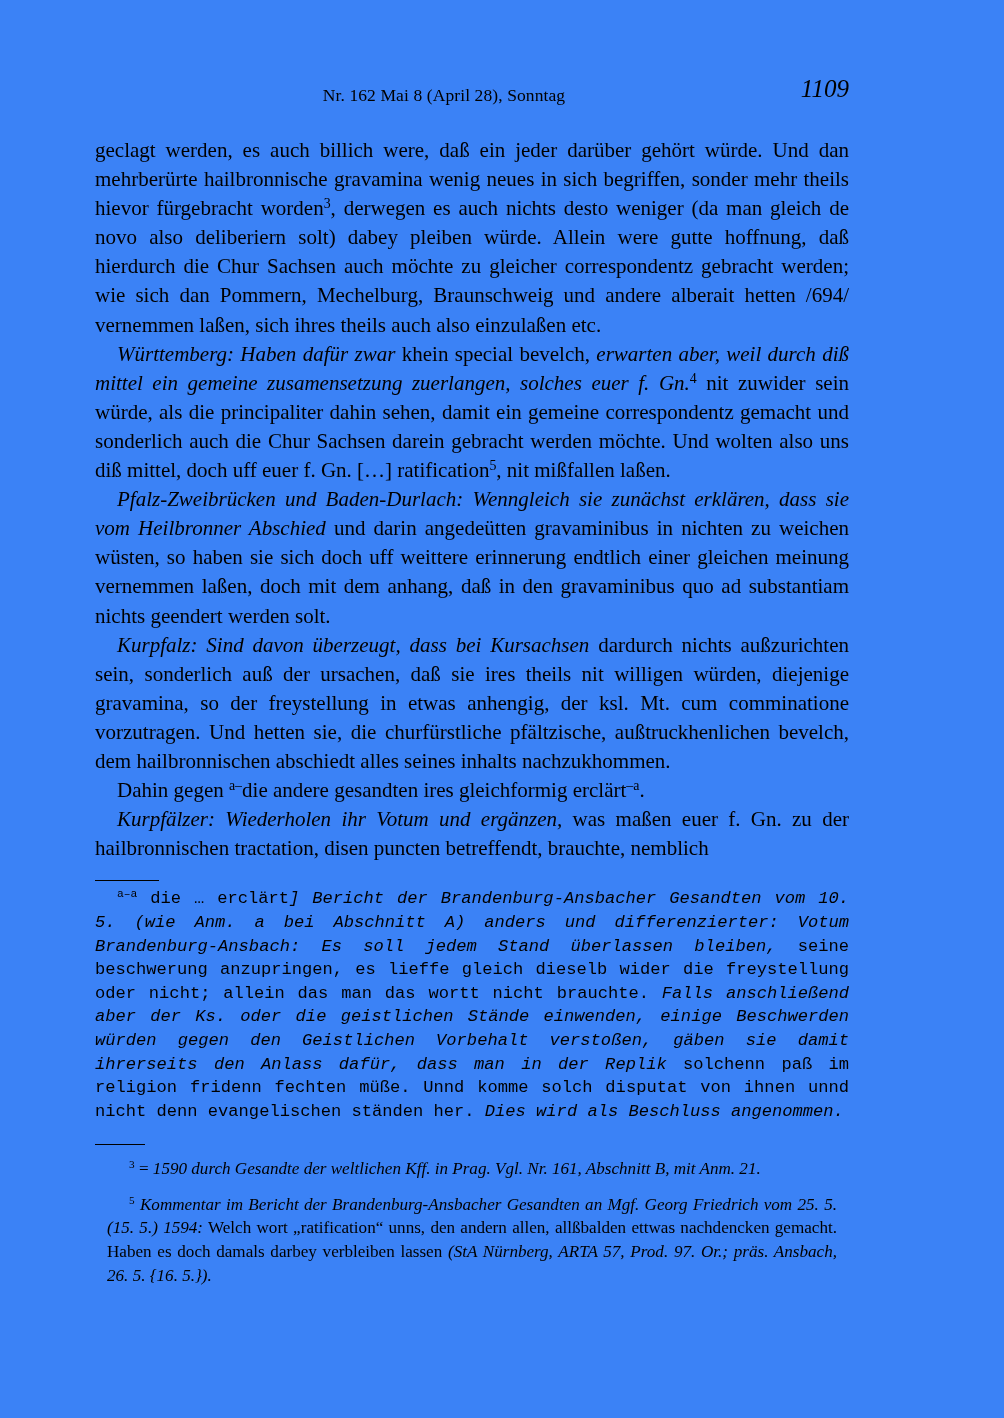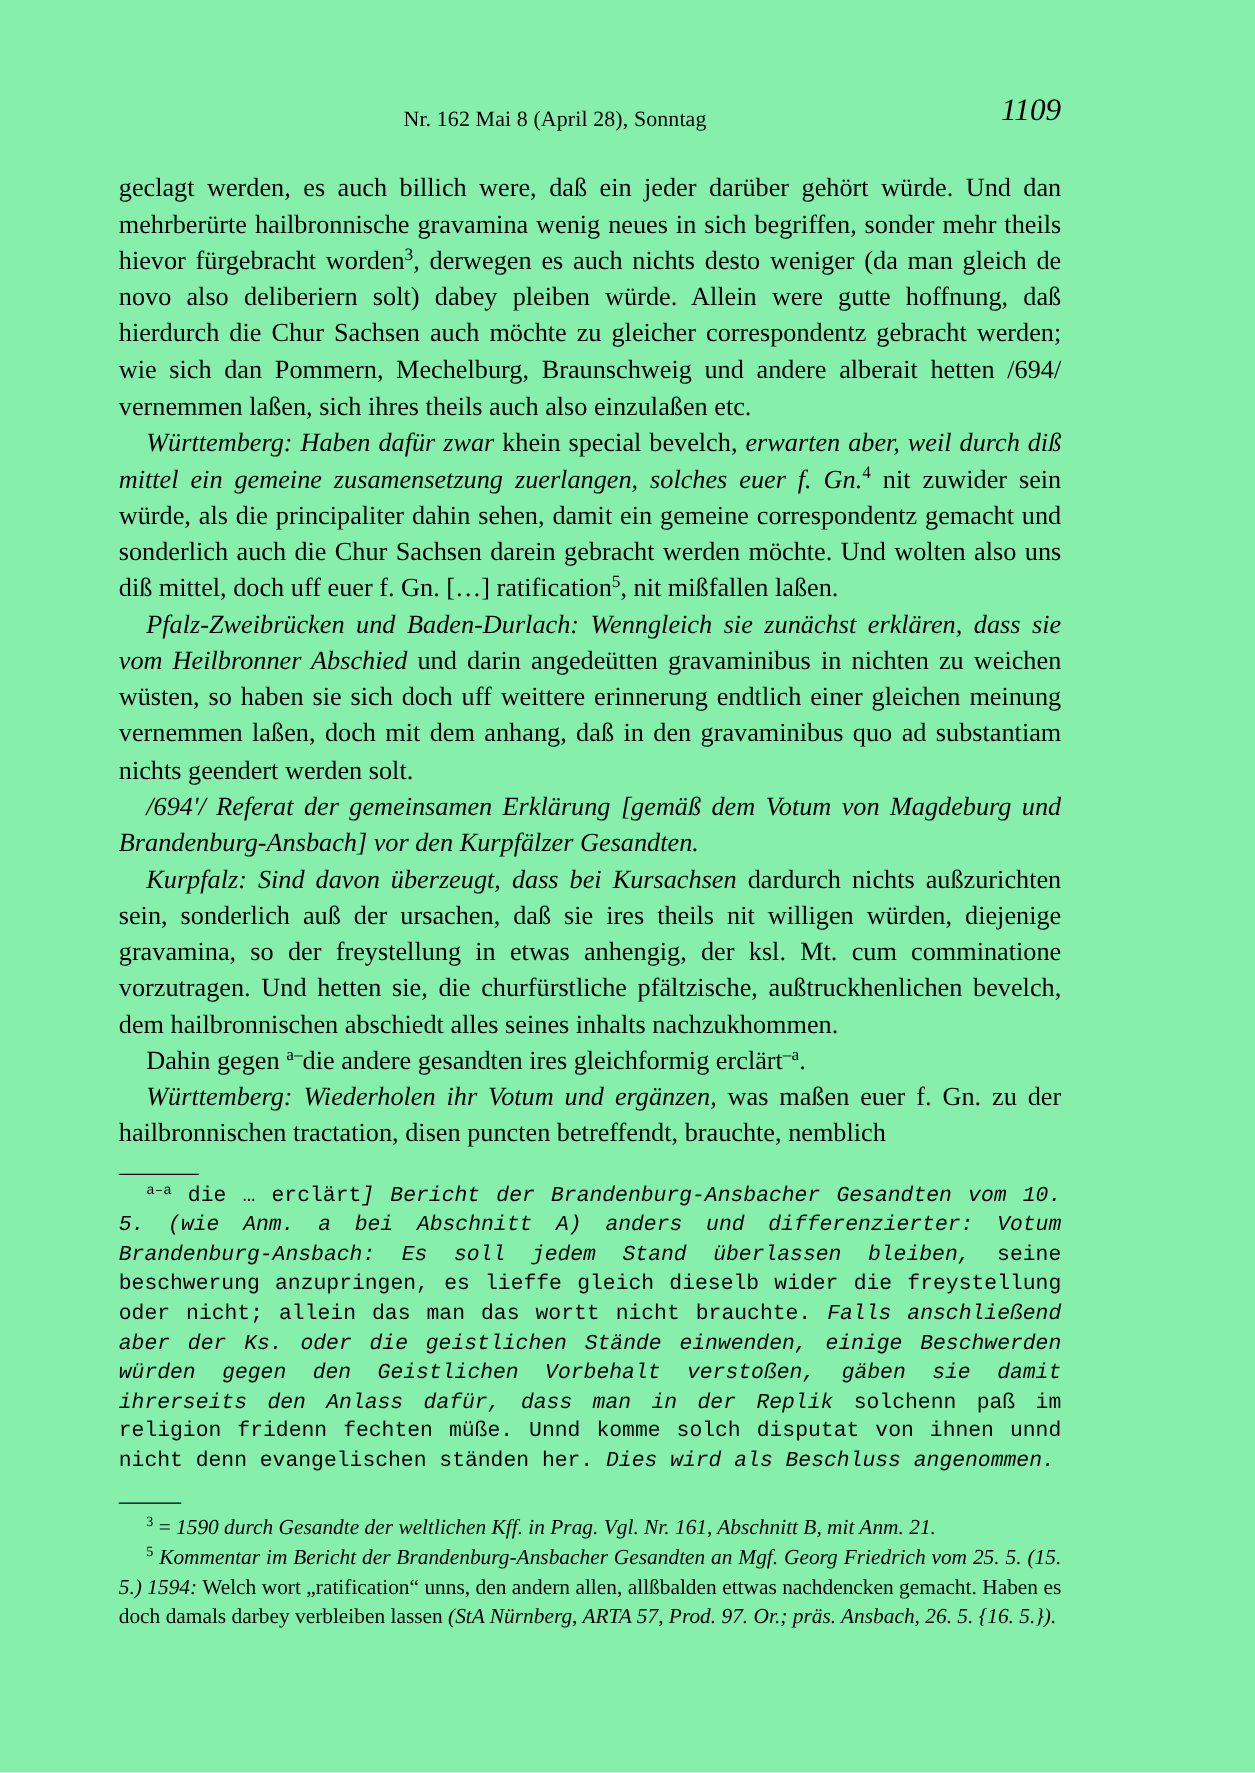--- a/index.html
+++ b/index.html
@@ -8,21 +8,21 @@
     background: #ffffff;
   }
   body {
     font-family: "Liberation Serif", "DejaVu Serif", serif;
     color: #000000;
   }
   .page {
     position: relative;
     width: 1004px;
     height: 1418px;
-    background: #86efac;
+    background: #3b82f6;
     overflow: hidden;
     box-sizing: border-box;
   }
   .content {
     position: absolute;
     left: 95px;
     top: 78px;
     width: 754px;
   }
 
@@ -98,43 +98,42 @@
     margin-top: 21px;
     font-size: 17.1px;
     line-height: 23.6px;
     text-align: justify;
   }
   .notes-block .rule {
     width: 50px;
     margin-bottom: 7px;
   }
   .notes-block p {
-    margin: 0;
+    margin: 12px;
     text-indent: 22px;
   }
 </style>
 </head>
 <body>
 
 <div class="page">
   <div class="content">
 
     <div class="runhead">
       <div class="runhead-title">Nr. 162 Mai 8 (April 28), Sonntag</div>
       <div class="runhead-folio">1109</div>
     </div>
 
     <div class="body-block" id="body-text">
         <p><span>geclagt werden, es auch billich were, daß ein jeder darüber gehört würde. Und dan mehrberürte hailbronnische gravamina wenig neues in sich begriffen, sonder mehr theils hievor fürgebracht worden</span><sup class="fn">3</sup><span>, derwegen es auch nichts desto weniger (da man gleich de novo also deliberiern solt) dabey pleiben würde. Allein were gutte hoffnung, daß hierdurch die Chur Sachsen auch möchte zu gleicher correspondentz gebracht werden; wie sich dan Pommern, Mechelburg, Braunschweig und andere alberait hetten /694/ vernemmen laßen, sich ihres theils auch also einzulaßen etc.</span></p>
         <p class="ind"><span class="it">Württemberg: Haben dafür zwar</span><span> khein special bevelch, </span><span class="it">erwarten aber, weil durch diß mittel ein gemeine zusamensetzung zuerlangen, solches euer f. Gn.</span><sup class="fn">4</sup><span> nit zuwider sein würde, als die principaliter dahin sehen, damit ein gemeine correspondentz gemacht und sonderlich auch die Chur Sachsen darein gebracht werden möchte. Und wolten also uns diß mittel, doch uff euer f. Gn. […] ratification</span><sup class="fn">5</sup><span>, nit mißfallen laßen.</span></p>
         <p class="ind"><span class="it">Pfalz-Zweibrücken und Baden-Durlach: Wenngleich sie zunächst erklären, dass sie vom Heilbronner Abschied</span><span> und darin angedeütten gravaminibus in nichten zu weichen wüsten, so haben sie sich doch uff weittere erinnerung endtlich einer gleichen meinung vernemmen laßen, doch mit dem anhang, daß in den gravaminibus quo ad substantiam nichts geendert werden solt.</span></p>
-        <p class="ind"><span class="it">/694'/ Referat der gemeinsamen Erklärung [gemäß dem Votum von Magdeburg und Brandenburg-Ansbach] vor den Kurpfälzer Gesandten.</span></p>
         <p class="ind"><span class="it">Kurpfalz: Sind davon überzeugt, dass bei Kursachsen</span><span> dardurch nichts außzurichten sein, sonderlich auß der ursachen, daß sie ires theils nit willigen würden, diejenige gravamina, so der freystellung in etwas anhengig, der ksl. Mt. cum comminatione vorzutragen. Und hetten sie, die churfürstliche pfältzische, außtruckhenlichen bevelch, dem hailbronnischen abschiedt alles seines inhalts nachzukhommen.</span></p>
         <p class="ind"><span>Dahin gegen </span><sup class="fn">a–</sup><span>die andere gesandten ires gleichformig erclärt</span><sup class="fn">–a</sup><span>.</span></p>
-        <p class="ind"><span class="it">Württemberg: Wiederholen ihr Votum und ergänzen,</span><span> was maßen euer f. Gn. zu der hailbronnischen tractation, disen puncten betreffendt, brauchte, nemblich</span></p>
+        <p class="ind"><span class="it">Kurpfälzer: Wiederholen ihr Votum und ergänzen,</span><span> was maßen euer f. Gn. zu der hailbronnischen tractation, disen puncten betreffendt, brauchte, nemblich</span></p>
       </div>
 
     <div class="app-block">
       <hr class="rule">
       <p id="apparatus-note"><sup class="fn">a–a</sup><span> die … erclärt</span><span class="it">] Bericht der Brandenburg-Ansbacher Gesandten vom 10. 5. (wie Anm. a bei Abschnitt A) anders und differenzierter: Votum Brandenburg-Ansbach: Es soll jedem Stand überlassen bleiben,</span><span> seine beschwerung anzupringen, es lieffe gleich dieselb wider die freystellung oder nicht; allein das man das wortt nicht brauchte. </span><span class="it">Falls anschließend aber der Ks. oder die geistlichen Stände einwenden, einige Beschwerden würden gegen den Geistlichen Vorbehalt verstoßen, gäben sie damit ihrerseits den Anlass dafür, dass man in der Replik</span><span> solchenn paß im religion fridenn fechten müße. Unnd komme solch disputat von ihnen unnd nicht denn evangelischen ständen her. </span><span class="it">Dies wird als Beschluss angenommen.</span></p>
     </div>
 
     <div class="notes-block">
       <hr class="rule">
       <div id="footnote-list">

